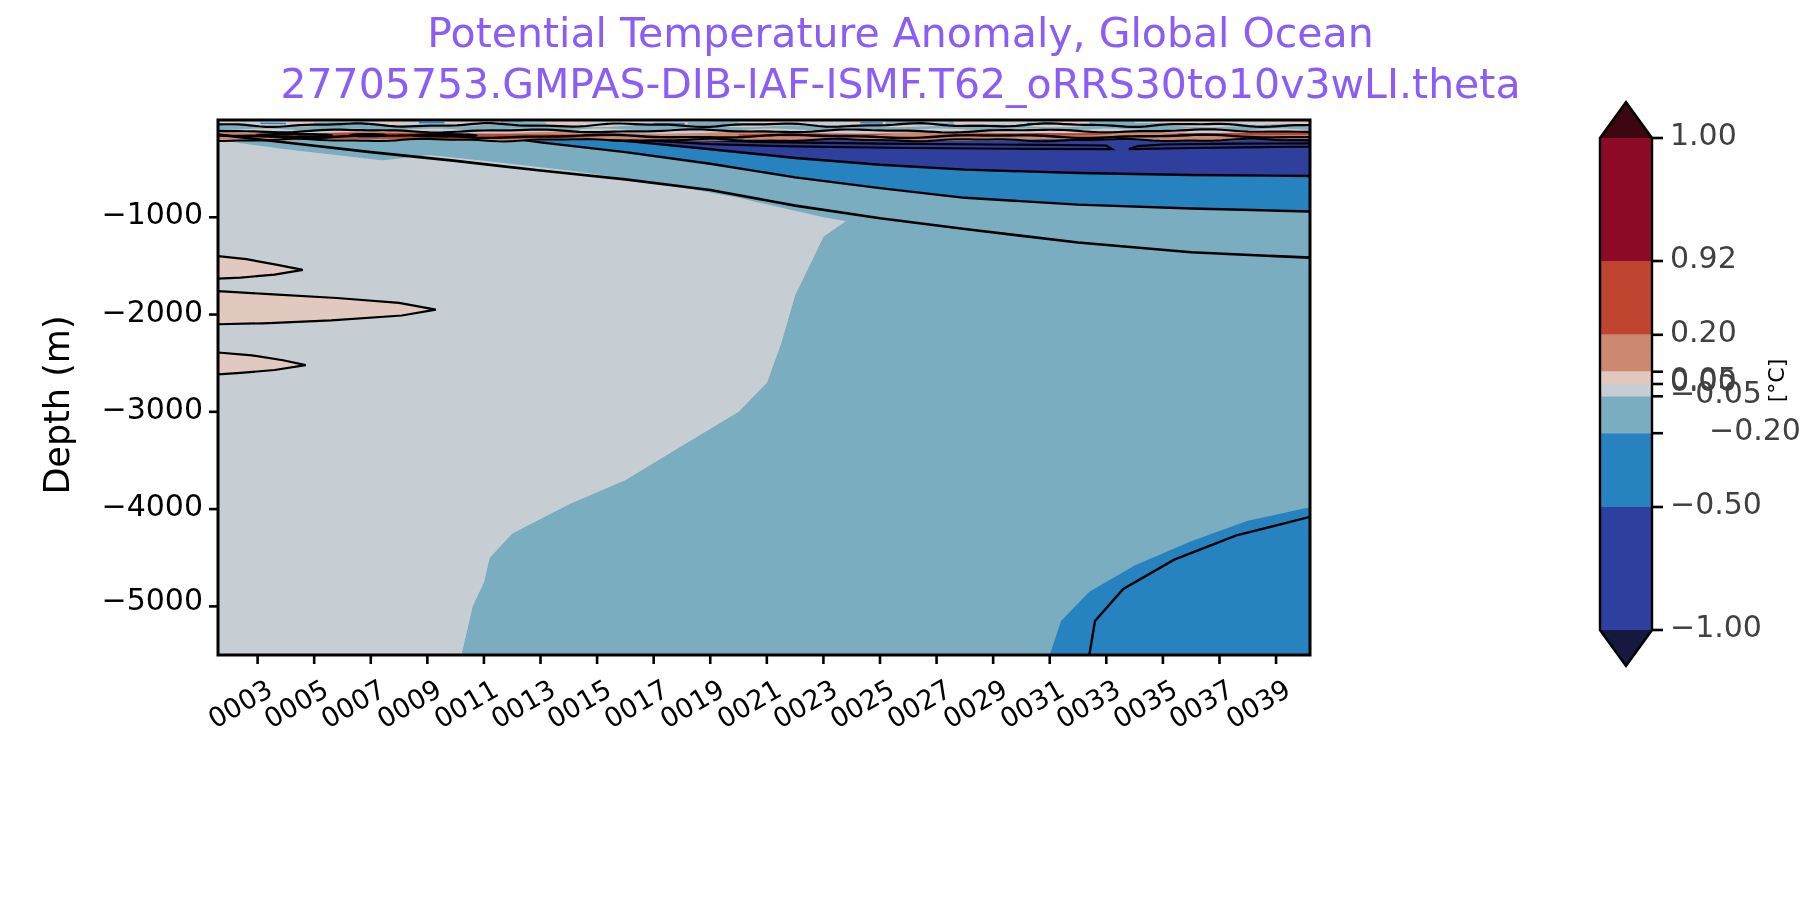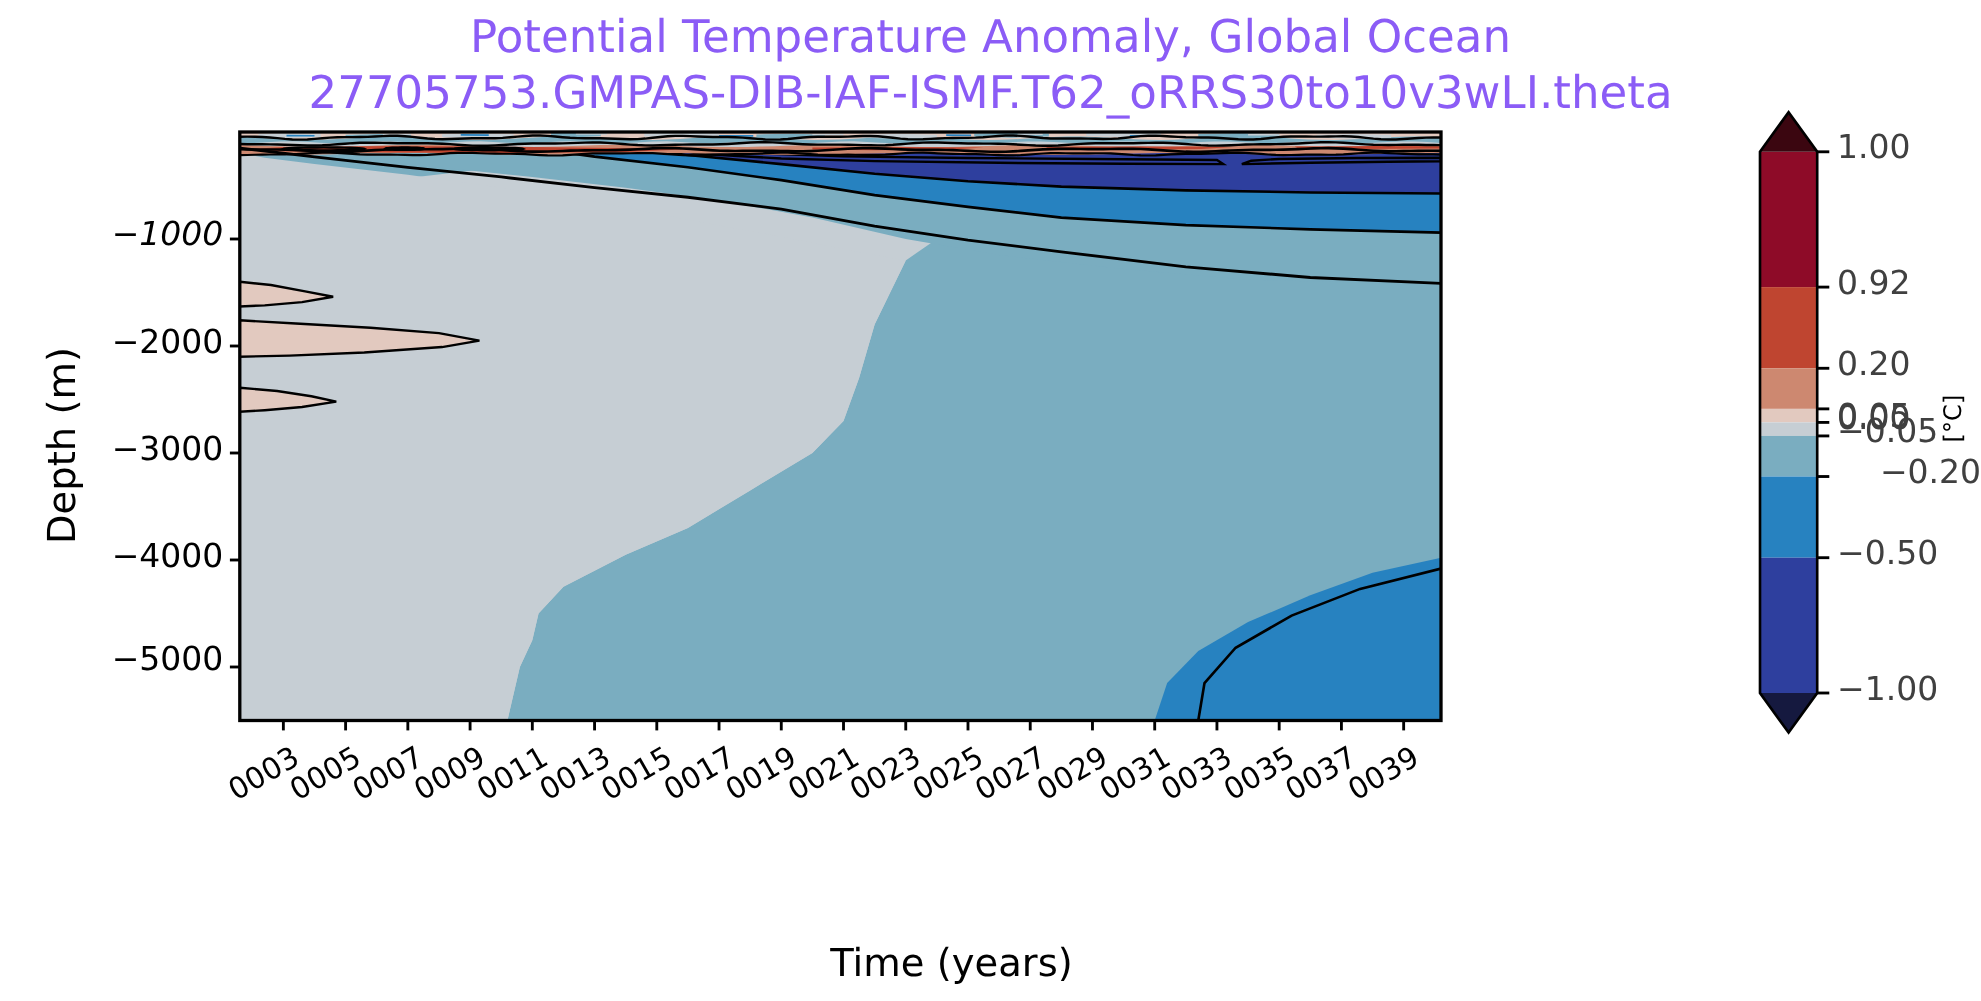--- a/index.html
+++ b/index.html
@@ -24,21 +24,20 @@
 <body>
 
 <div id="root">
 
   <div class="title-block">
     <div class="title-line">Potential Temperature Anomaly, Global Ocean</div>
     <div class="title-line">27705753.GMPAS-DIB-IAF-ISMF.T62_oRRS30to10v3wLI.theta</div>
   </div>
 
   <div class="ylabel">Depth (m)</div>
-  <div class="xlabel">Time (years)</div>
   <div class="cblabel">[°C]</div>
 
   <svg id="plot" style="position:absolute;left:0;top:0;" width="1801" height="910">
       <defs>
         <clipPath id="axclip">
           <rect x="218" y="120" width="1092" height="535"></rect>
         </clipPath>
       </defs>
       <g clip-path="url(#axclip)">
         <polygon points="218,655 1310,655 1310,120 218,120" fill="#c6ced4" stroke="none"></polygon>
@@ -142,21 +141,21 @@
         <line x1="1652" y1="371.7" x2="1663" y2="371.7" stroke="#000" stroke-width="2.6"></line>
         <line x1="1652" y1="384" x2="1663" y2="384" stroke="#000" stroke-width="2.6"></line>
         <line x1="1652" y1="396.3" x2="1663" y2="396.3" stroke="#000" stroke-width="2.6"></line>
         <line x1="1652" y1="433.2" x2="1663" y2="433.2" stroke="#000" stroke-width="2.6"></line>
         <line x1="1652" y1="507" x2="1663" y2="507" stroke="#000" stroke-width="2.6"></line>
         <line x1="1652" y1="630" x2="1663" y2="630" stroke="#000" stroke-width="2.6"></line>
       </g>
     </svg>
 
   <div id="ytick-layer">
-      <div class="ytick-label" style="left: 18px; width: 185px; top: 196.273px; font-style: italic;">−1000</div>
+      <div class="ytick-label" style="left: 18px; width: 185px; top: 196.273px;">−1000</div>
       <div class="ytick-label" style="left: 18px; width: 185px; top: 293.545px;">−2000</div>
       <div class="ytick-label" style="left: 18px; width: 185px; top: 390.818px;">−3000</div>
       <div class="ytick-label" style="left: 18px; width: 185px; top: 488.091px;">−4000</div>
       <div class="ytick-label" style="left: 18px; width: 185px; top: 582px;">−5000</div>
     </div>
   <div id="xtick-layer">
       <div class="xtick-label" style="left: 171.606px; width: 90px; top: 673px;">0003</div>
       <div class="xtick-label" style="left: 228.187px; width: 90px; top: 673px;">0005</div>
       <div class="xtick-label" style="left: 284.767px; width: 90px; top: 673px;">0007</div>
       <div class="xtick-label" style="left: 341.347px; width: 90px; top: 673px;">0009</div>

